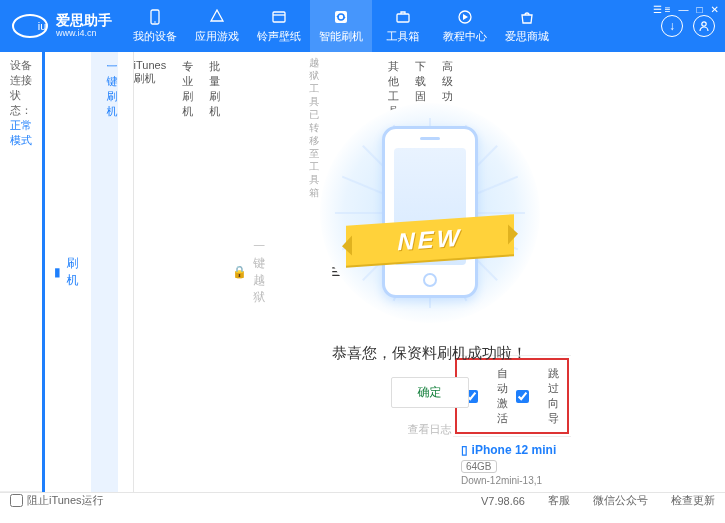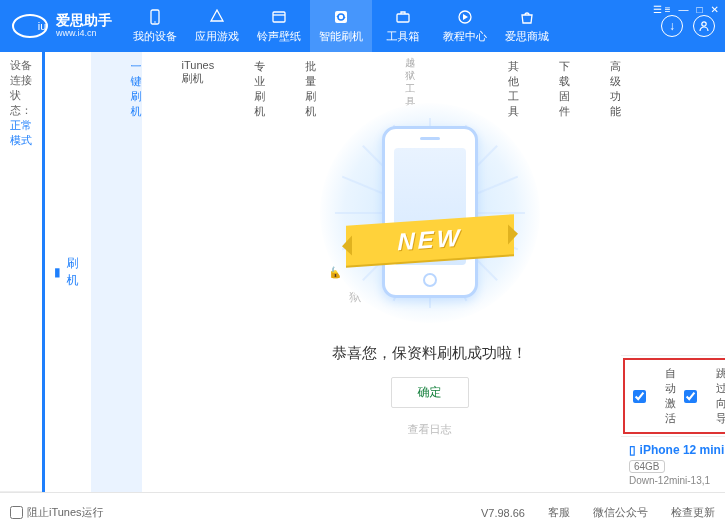--- a/index.html
+++ b/index.html
@@ -24,21 +24,21 @@
 .win-ctrls { position: absolute; top: 4px; right: 6px; display: flex; gap: 8px; color: #fff; font-size: 10px; }
 .win-ctrls span { cursor: pointer; }
 
 .body-row { display: flex; height: 440px; }
 
 .sidebar { width: 134px; border-right: 1px solid #e5e5e5; display: flex; flex-direction: row; }
 .conn-status { padding: 6px 10px; font-size: 11px; color: #666; border-bottom: 1px solid #eee; }
 .conn-status .mode { color: #1e7ffc; }
 .side-head { display: flex; align-items: center; gap: 6px; padding: 8px 12px; font-size: 12px; color: #333; cursor: pointer; }
 .side-head.active { border-left: 3px solid #1e7ffc; color: #1e7ffc; background: #fff; padding-left: 9px; }
-.side-item { padding: 7px 0 7px 40px; font-size: 11px; color: #555; cursor: pointer; }
+.side-item { padding: 7px 0 7px 16px; font-size: 11px; color: #555; cursor: pointer; }
 .side-item.selected { background: #eaf3ff; color: #1e7ffc; }
 .side-note { font-size: 10px; color: #aaa; padding: 4px 0 4px 32px; line-height: 1.3; }
 .lock-ico { color: #bbb; }
 
 .side-bottom { margin-top: auto; border-top: 1px solid #eee; }
 .check-row { display: flex; gap: 8px; padding: 6px 8px; border: 2px solid #d33; margin: 2px; }
 .chk { display: flex; align-items: center; gap: 19px; font-size: 11px; color: #555; }
 .chk input { accent-color: #1e7ffc; }
 
 .device-block { padding: 6px 8px; border-top: 1px solid #eee; }
@@ -59,21 +59,21 @@
 .ribbon { position: absolute; z-index: 3; left: -14px; top: 112px; width: 168px; height: 40px; background: #ffd23a; transform: skewY(-4deg); display: flex; align-items: center; justify-content: center; box-shadow: 0 2px 0 #e0b21f; }
 .ribbon::before, .ribbon::after { content: ""; position: absolute; width: 0; height: 0; border: 10px solid transparent; top: 10px; }
 .ribbon::before { left: -14px; border-right-color: #e0b21f; }
 .ribbon::after { right: -14px; border-left-color: #e0b21f; }
 .ribbon-text { font-size: 24px; font-weight: 900; color: #fff; letter-spacing: 3px; text-shadow: 1px 1px 0 #d9a41a; font-style: italic; }
 
 .success-msg { margin-top: 26px; font-size: 15px; color: #333; }
 .ok-btn { margin-top: 14px; border: 1px solid #ddd; background: #fff; padding: 6px 26px; font-size: 12px; color: #15803d; cursor: pointer; border-radius: 2px; }
 .log-link { margin-top: 14px; font-size: 11px; color: #bbb; cursor: pointer; }
 
-.footer { height: 28px; border-top: 1px solid #e5e5e5; display: flex; align-items: flex-end; padding: 0 10px; font-size: 11px; color: #666; }
+.footer { height: 28px; border-top: 1px solid #e5e5e5; display: flex; align-items: flex-start; padding: 0 10px; font-size: 11px; color: #666; }
 .footer-left { display: flex; align-items: center; gap: 4px; }
 .footer-right { margin-left: auto; display: flex; gap: 23px; align-items: center; }
 .footer-right span { cursor: pointer; }
 </style>
 </head>
 <body>
 
 <div class="win-ctrls">
   <span>☰ ≡</span>
   <span>—</span>

